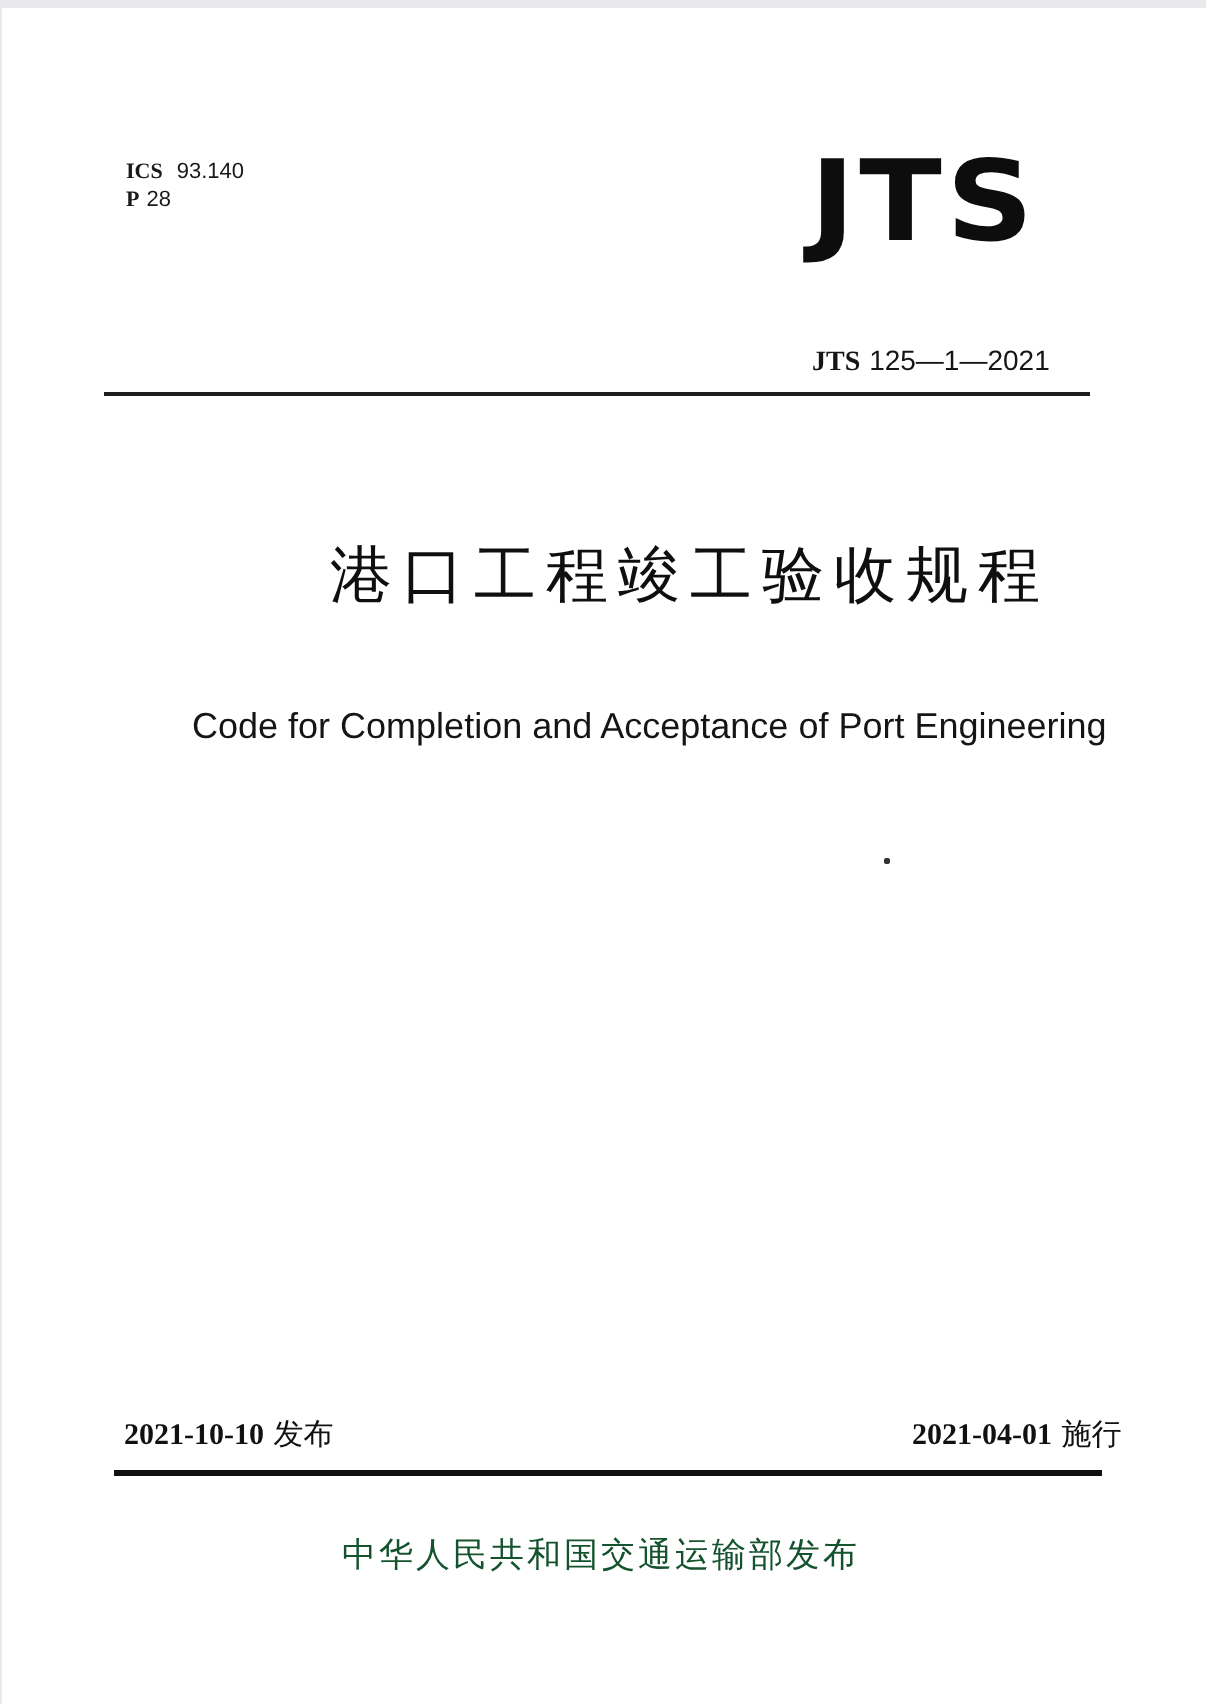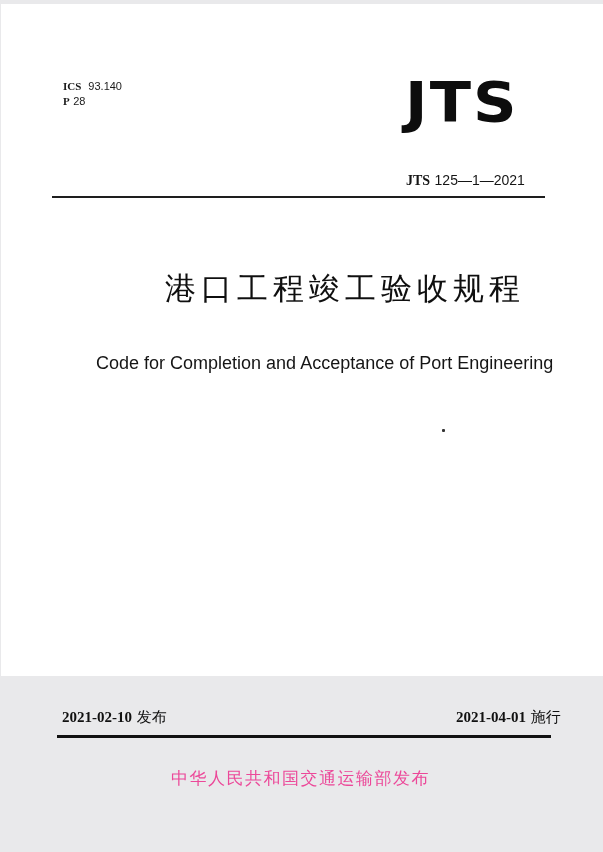--- a/index.html
+++ b/index.html
@@ -13,21 +13,21 @@
       position: relative;
       overflow: hidden;
       font-family: "DejaVu Sans", sans-serif;
       color: #111;
     }
     .page {
       position: absolute;
       left: 1px;
       top: 4px;
       width: 602px;
-      height: 672px;
+      height: 848px;
       background: #ffffff;
     }
     .abs { position: absolute; white-space: nowrap; }
 
     .classification {
       left: 62px;
       top: 75px;
       font-size: 11px;
       line-height: 14px;
       color: #1a1a1a;
@@ -141,21 +141,21 @@
       height: 3px;
       background: #111;
     }
 
     .publisher {
       left: 170px;
       top: 763px;
       font-size: 17px;
       line-height: 22px;
       letter-spacing: 1.5px;
-      color: #ec4899;
+      color: #14532d;
     }
   </style>
 </head>
 <body>
 
 <div class="page">
 
   <div class="abs classification">
     <div>
       <span class="code">ICS</span>&nbsp;
@@ -177,21 +177,21 @@
 
   <div class="abs rule-top"></div>
 
   <div class="abs title-cn">港口工程竣工验收规程</div>
 
   <div class="abs title-en">Code for Completion and Acceptance of Port Engineering</div>
 
   <div class="abs speck"></div>
 
   <div class="abs issue-date">
-    <span class="date-num">2021-02-10</span>
+    <span class="date-num">2021-10-10</span>
     <span>发布</span>
   </div>
 
   <div class="abs impl-date">
     <span class="date-num">2021-04-01</span>
     <span>施行</span>
   </div>
 
   <div class="abs rule-bottom"></div>
 

